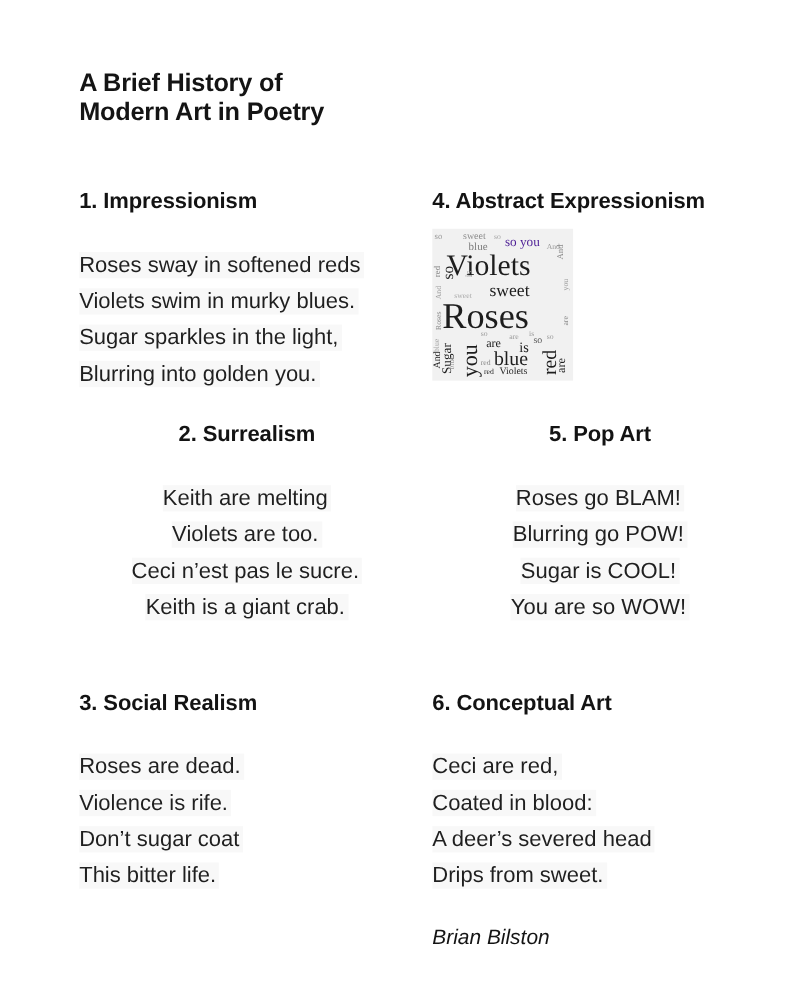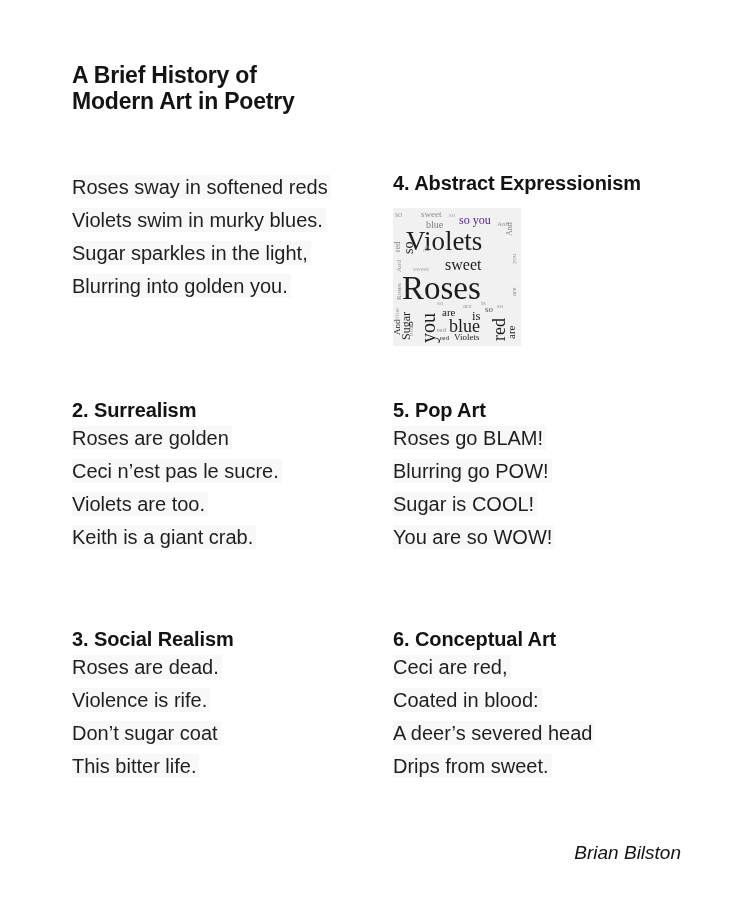--- a/index.html
+++ b/index.html
@@ -13,57 +13,58 @@
   }
   .title{
     position:absolute;left:72px;top:62px;
     font-size:23px;font-weight:700;line-height:26px;
     letter-spacing:-0.2px;color:#141414;
   }
   .sec{position:absolute;width:305px;}
   .c1{left:72px;}
   .c2{left:393px;}
   .r1{top:171px;}
-  .r2{top:398px;}
+  .r2{top:383px;text-align:center;}
   .r3{top:627px;}
   .sec h2{
     margin:0;font-size:20px;font-weight:700;line-height:24px;
     letter-spacing:-0.1px;color:#131313;white-space:nowrap;
   }
-  .poem{font-size:20px;line-height:33px;font-weight:400;color:#1f1f1f;}
+  .poem{margin-top:30px;font-size:20px;line-height:33px;font-weight:400;color:#1f1f1f;}
   .poem .line{display:block;white-space:nowrap;}
   .poem .line span{background:rgba(0,0,0,0.028);padding:1px 3px 1px 0;}
   .cloud{
     position:relative;margin-top:13px;
     width:128px;height:138px;
     background:#f1f1f1;
     overflow:hidden;
   }
   .cloud span{
     position:absolute;
     font-family:"Liberation Serif", serif;
     line-height:1;white-space:nowrap;
     transform-origin:0 0;
   }
   .attribution{
     position:absolute;top:842px;left:393px;width:288px;
-    text-align:right;font-size:19px;font-style:italic;color:#141414;
+    font-size:19px;font-style:italic;color:#141414;
   }
 </style>
 </head>
 <body>
 
 <div class="page">
 
   <div class="title">
     <div>A Brief History of</div>
     <div>Modern Art in Poetry</div>
   </div>
 
   <div class="sec c1 r1">
+    <h2>1. Impressionism</h2>
     <div class="poem">
       <span class="line"><span>Roses sway in softened reds</span></span>
       <span class="line"><span>Violets swim in murky blues.</span></span>
       <span class="line"><span>Sugar sparkles in the light,</span></span>
       <span class="line"><span>Blurring into golden you.</span></span>
     </div>
   </div>
 
   <div class="sec c2 r1">
     <h2>4. Abstract Expressionism</h2>
@@ -103,23 +104,23 @@
         <span style="left: 88px; top: 92px; font-size: 7px; color: rgb(154, 154, 154);">is</span>
         <span style="left: 44px; top: 92px; font-size: 7px; color: rgb(154, 154, 154);">so</span>
         <span style="left: 20px; top: 58px; font-size: 7px; color: rgb(170, 170, 170);">sweet</span>
         <span style="left: 70px; top: 95px; font-size: 7px; color: rgb(154, 154, 154);">are</span>
       </div>
   </div>
 
   <div class="sec c1 r2">
     <h2>2. Surrealism</h2>
     <div class="poem">
-      <span class="line"><span>Roses are golden</span></span>
+      <span class="line"><span>Keith are melting</span></span>
+      <span class="line"><span>Violets are too.</span></span>
       <span class="line"><span>Ceci n’est pas le sucre.</span></span>
-      <span class="line"><span>Violets are too.</span></span>
       <span class="line"><span>Keith is a giant crab.</span></span>
     </div>
   </div>
 
   <div class="sec c2 r2">
     <h2>5. Pop Art</h2>
     <div class="poem">
       <span class="line"><span>Roses go BLAM!</span></span>
       <span class="line"><span>Blurring go POW!</span></span>
       <span class="line"><span>Sugar is COOL!</span></span>

